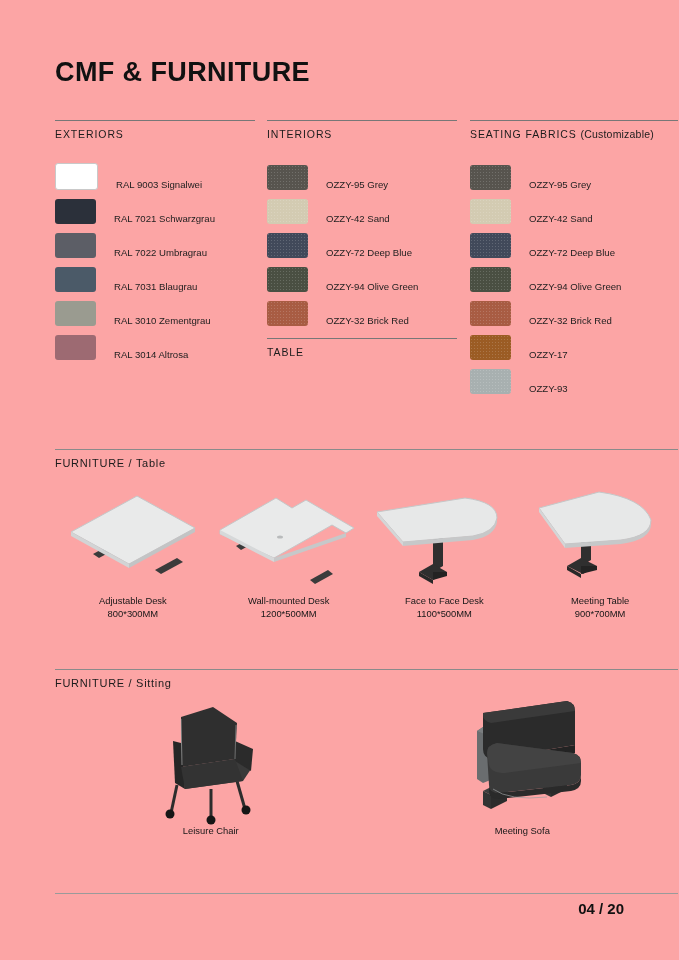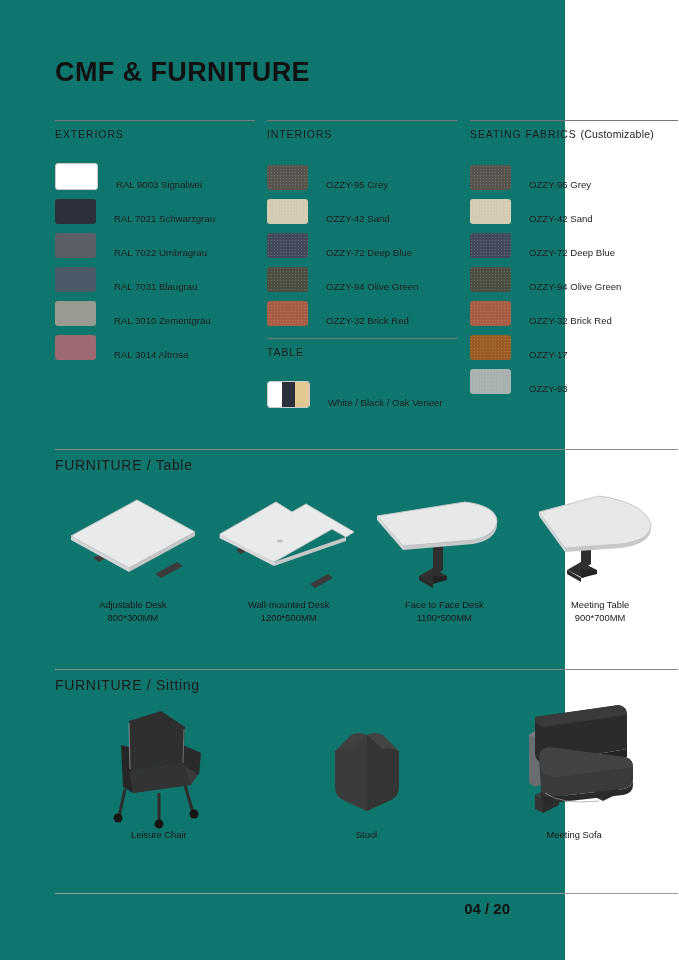--- a/index.html
+++ b/index.html
@@ -11,23 +11,23 @@
     width: 679px;
     height: 960px;
     font-family: "Liberation Sans", sans-serif;
     color: #222222;
     position: relative;
     overflow: hidden;
   }
   .page {
     position: absolute;
     left: 0; top: 0;
-    width: 565px;
+    width: 679px;
     height: 960px;
-    background: #0f766e;
+    background: #fca5a5;
   }
 
   
   .title {
     position: absolute;
     left: 55px;
     top: 57px;
     font-size: 27px;
     font-weight: bold;
     letter-spacing: 0.4px;
@@ -105,21 +105,21 @@
   .subsection .col-rule { margin-bottom: 7px; }
 
   
   .fsection { position: absolute; left: 55px; width: 623px; }
   .fsection .frule {
     border-top: 1px solid #8a8a8a;
     height: 0;
     width: 100%;
   }
   .fsection .fhead {
-    font-size: 14px;
+    font-size: 11px;
     letter-spacing: 0.7px;
     color: #1c1c1c;
     margin-top: 7px;
   }
   .furn-grid {
     display: flex;
     margin-top: 8px;
   }
   .furn-cell {
     flex: 1 1 0;
@@ -227,30 +227,20 @@
           <div class="swatch" style="background: rgb(168, 92, 67);">
             <div class="grain"></div>
           </div>
           <div class="swatch-label">OZZY-32 Brick Red</div>
         </div>
       </div>
 
     <div class="subsection">
       <div class="col-rule"></div>
       <div class="col-head">TABLE</div>
-      <div class="swatch-list" id="list-table">
-          <div class="swatch-row">
-            <div class="swatch swatch-veneer">
-              <span style="background: rgb(255, 255, 255);"></span>
-              <span style="background: rgb(43, 48, 58);"></span>
-              <span style="background: rgb(227, 199, 147);"></span>
-            </div>
-            <div class="swatch-label">White / Black / Oak Veneer</div>
-          </div>
-        </div>
     </div>
   </div>
 
   <div class="col col-fabrics">
     <div class="col-rule"></div>
     <div class="col-head">
       <span>SEATING FABRICS</span>
       <span class="soft">(Customizable)</span>
     </div>
     <div class="swatch-list" id="list-fabrics">
@@ -388,31 +378,20 @@
             <path d="M94,44 L112,52 L110,74 L94,64 Z" fill="#2b2b2b"></path>
             <path d="M40,46 L44,92 L34,86 L32,44 Z" fill="#262626"></path>
             <path d="M40,70 L44,92 L102,84 L94,62 Z" fill="#333333"></path>
             <path d="M40,22 L41,68" stroke="#b9bbbc" stroke-width="0.8" fill="none" opacity="0.8"></path>
             <path d="M95,28 L94,62" stroke="#b9bbbc" stroke-width="0.8" fill="none" opacity="0.6"></path>
           </svg>
         </div>
         <div class="furn-cap">Leisure Chair</div>
       </div>
 
-      <div class="furn-cell">
-        <div class="furn-art tall">
-          <svg width="140" height="128" viewBox="0 0 140 128">
-            <path d="M70,34 L102,50 L102,86 Q102,96 92,100 L70,110 Z" fill="#343434"></path>
-            <path d="M70,34 L38,50 L38,86 Q38,96 48,100 L70,110 Z" fill="#3b3b3b"></path>
-            <path d="M70,34 Q78,30 86,34 L102,50 Q94,46 86,48 Z" fill="#444444"></path>
-            <path d="M70,34 Q62,30 54,34 L38,50 Q46,46 54,48 Z" fill="#404040"></path>
-          </svg>
-        </div>
-        <div class="furn-cap">Stool</div>
-      </div>
 
       <div class="furn-cell">
         <div class="furn-art tall">
           <svg width="150" height="128" viewBox="0 0 150 128">
             <polygon points="36,94 52,86 60,90 44,98" fill="#3d3d3d"></polygon>
             <polygon points="36,94 44,98 44,112 36,108" fill="#333333"></polygon>
             <polygon points="44,98 60,90 60,104 44,112" fill="#2c2c2c"></polygon>
             <polygon points="96,82 112,74 120,78 104,86" fill="#3d3d3d"></polygon>
             <polygon points="96,82 104,86 104,100 96,96" fill="#333333"></polygon>
             <polygon points="104,86 120,78 120,92 104,100" fill="#2c2c2c"></polygon>

